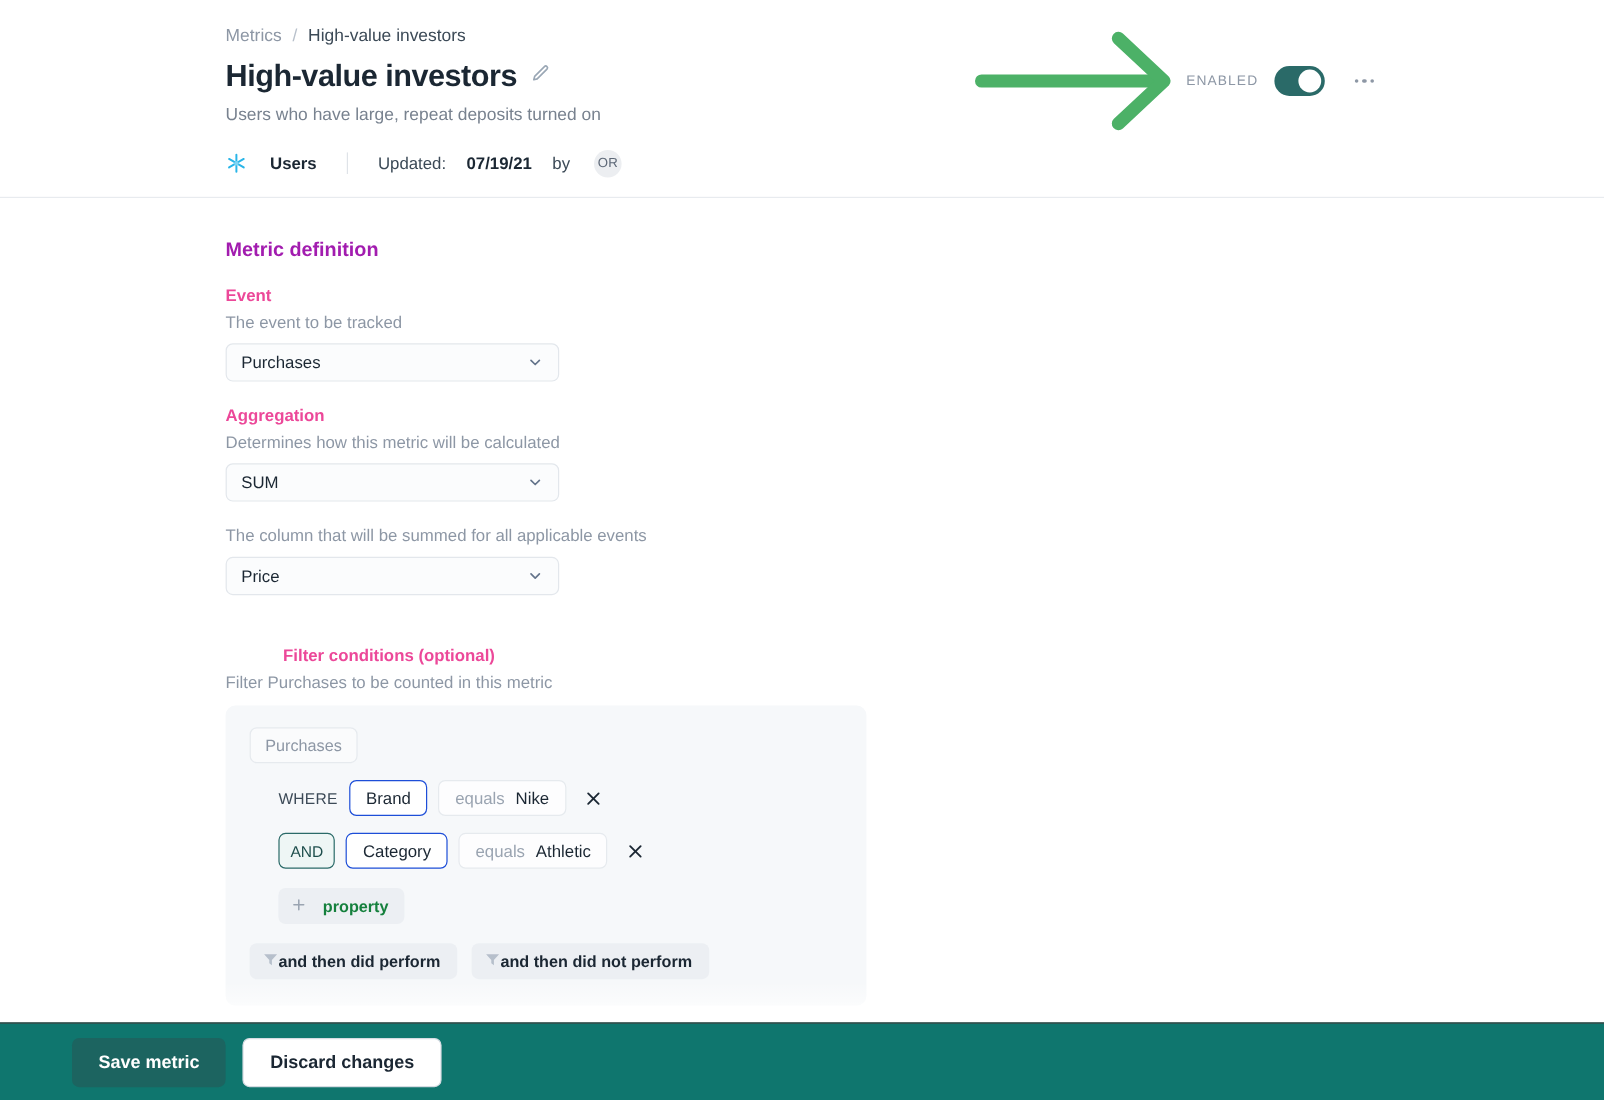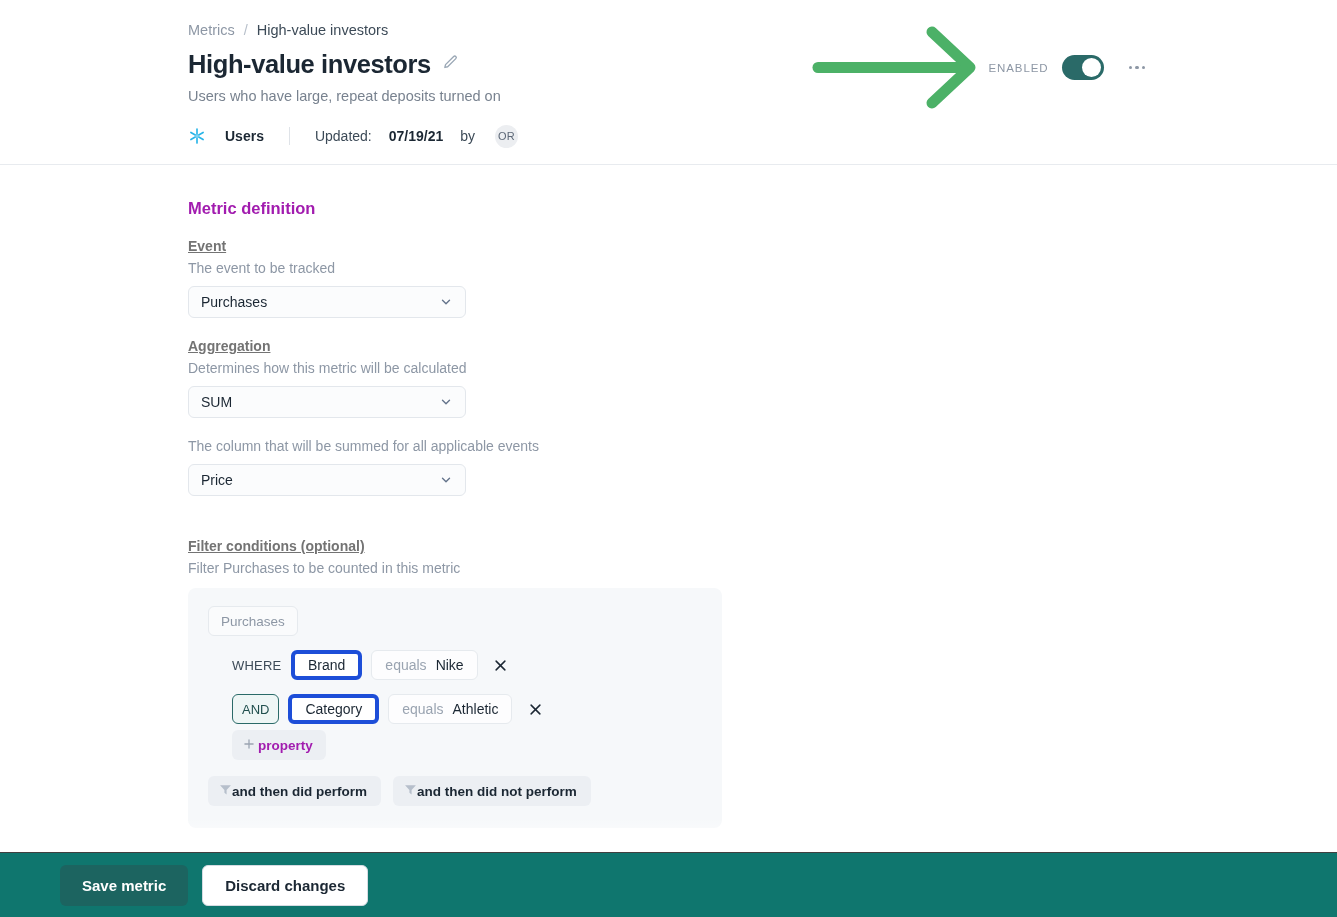--- a/index.html
+++ b/index.html
@@ -158,23 +158,22 @@
     position: absolute;
     left: 188px; top: 34px;
     font-size: 16.5px;
     font-weight: 700;
     color: #a21caf;
   }
   .field { position: absolute; left: 188px; }
   .field-label {
     font-size: 14px;
     font-weight: 700;
-    color: #737373;
+    color: #ec4899;
     margin-bottom: 6px;
-    text-decoration: underline;
   }
   .field-help {
     font-size: 14px;
     color: #8d97a5;
     margin-bottom: 10px;
   }
   .select {
     width: 278px;
     height: 32px;
     border: 1px solid #e3e7ec;
@@ -236,21 +235,21 @@
     background: #eef6f5;
     font-size: 13px;
     color: #1f4f4d;
     cursor: pointer;
   }
   .chip-prop {
     display: inline-flex;
     align-items: center;
     height: 30px;
     padding: 0 13px;
-    border: 4px solid #1d4ed8;
+    border: 1px solid #1d4ed8;
     border-radius: 6px;
     background: #fff;
     font-size: 14px;
     color: #1b2733;
     cursor: pointer;
   }
   .chip-op {
     display: inline-flex;
     align-items: center;
     gap: 9px;
@@ -268,30 +267,30 @@
     cursor: pointer;
     display: inline-flex;
     align-items: center;
     justify-content: center;
     width: 20px; height: 20px;
     margin-left: 4px;
   }
   .add-property {
     display: inline-flex;
     align-items: center;
-    gap: 2px;
+    gap: 13px;
     height: 30px;
     padding: 0 13px 0 10px;
     border-radius: 6px;
     background: #eceff3;
     font-size: 13.5px;
     font-weight: 700;
-    color: #a21caf;
-    cursor: pointer;
-    margin-top: 6px;
+    color: #15803d;
+    cursor: pointer;
+    margin-top: 16px;
     margin-left: 24px;
   }
   .then-row {
     display: flex;
     gap: 12px;
     margin-top: 16px;
   }
   .then-chip {
     display: inline-flex;
     align-items: center;
@@ -439,21 +438,21 @@
   <div class="field" style="top:273px;">
     <div class="field-help">The column that will be summed for all applicable events</div>
     <div class="select">
       <span>Price</span>
       <svg class="chev" width="14" height="14" viewBox="0 0 24 24" fill="none" stroke="#64748b" stroke-width="2.4" stroke-linecap="round" stroke-linejoin="round">
           <polyline points="6 9 12 15 18 9"></polyline>
         </svg>
     </div>
   </div>
 
-  <div class="field" style="top:373px;">
+  <div class="field" style="top:373px;text-align:center;">
     <div class="field-label">Filter conditions (optional)</div>
     <div class="field-help">Filter Purchases to be counted in this metric</div>
   </div>
 
   <div class="filter-panel" style="top:423px;">
 
     <div class="chip-event">Purchases</div>
 
     
     <div class="cond-row">

